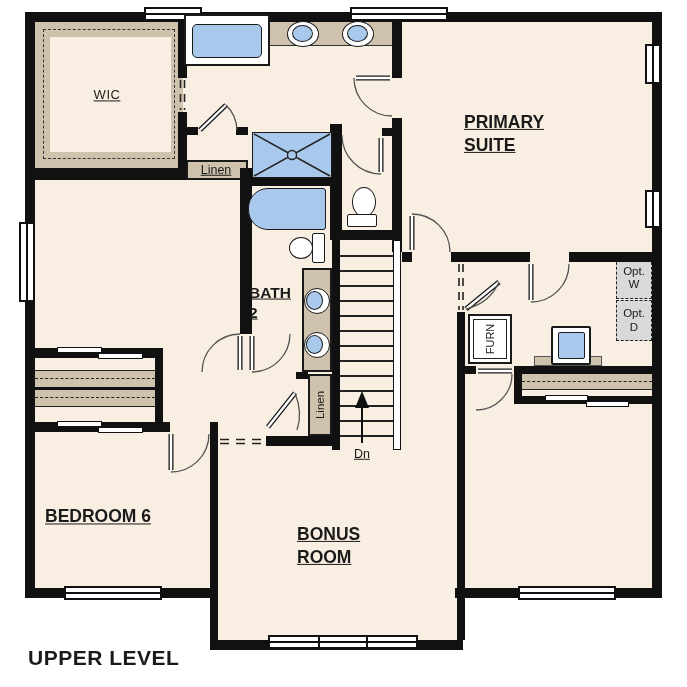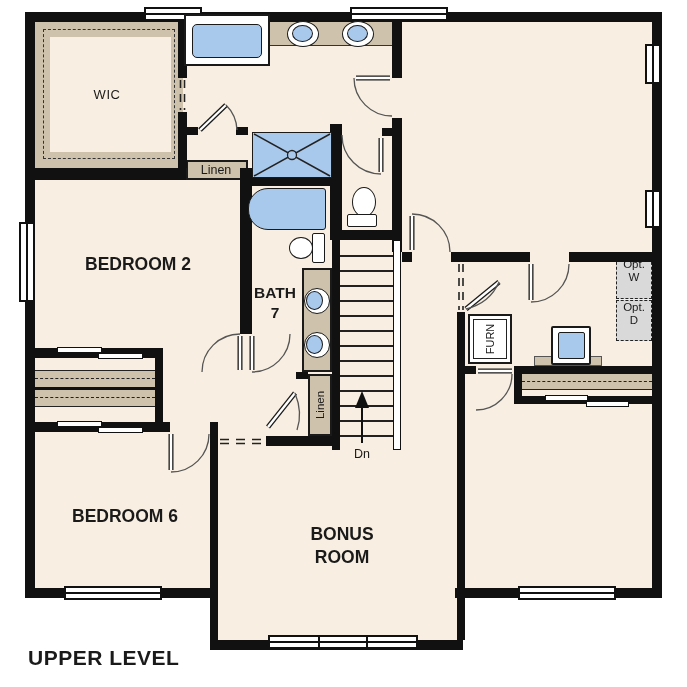--- a/index.html
+++ b/index.html
@@ -4,32 +4,32 @@
 <style>
   html,body{margin:0;padding:0;background:#fff;}
   .plan{position:relative;width:687px;height:687px;background:#fff;overflow:hidden;
         font-family:"Liberation Sans",sans-serif;color:#1a1a1a;}
   .floor{position:absolute;background:#f8efe2;}
   .wall{position:absolute;background:#111;}
   .tan{position:absolute;background:#cec2ac;box-sizing:border-box;}
   .tanb{position:absolute;background:#cec2ac;border:2px solid #1a1a1a;box-sizing:border-box;}
   .dashrect{position:absolute;border:1.6px dashed #333;box-sizing:border-box;}
   .gray{position:absolute;background:#d9d9d9;border:1.6px dashed #222;box-sizing:border-box;
-        display:flex;justify-content:center;text-align:center;
+        display:flex;align-items:center;justify-content:center;text-align:center;
         font-size:11.5px;line-height:1.15;}
   .win{position:absolute;background:#fff;border:2px solid #111;box-sizing:border-box;}
   .mullh{position:absolute;left:0;right:0;top:50%;height:1.6px;margin-top:-0.8px;background:#111;}
   .mullv{position:absolute;top:0;bottom:0;left:50%;width:1.6px;margin-left:-0.8px;background:#111;}
   .mullv1{position:absolute;top:0;bottom:0;left:33%;width:1.6px;background:#111;}
   .mullv2{position:absolute;top:0;bottom:0;left:66%;width:1.6px;background:#111;}
   .bar{position:absolute;background:#fff;border:1.5px solid #111;box-sizing:border-box;}
   .fix{position:absolute;background:#fff;border:1.6px solid #1a1a1a;box-sizing:border-box;}
   .blue{position:absolute;background:#a9c9ec;border:1.8px solid #1a1a1a;box-sizing:border-box;}
-  .lbl{position:absolute;transform:translate(-50%,-50%);text-align:center;
-       font-weight:bold;line-height:1.32;white-space:normal;}
+  .lbl{position:absolute;transform:translate(-50%,-50%);text-align:left;
+       font-weight:bold;line-height:1.32;white-space:normal;text-decoration:underline;}
   .sm{font-weight:400;}
   .treads{position:absolute;background:repeating-linear-gradient(to bottom,transparent 0 13px,#222 13px 15px);}
   .rail{position:absolute;background:#fff;border:1.5px solid #111;box-sizing:border-box;}
   svg.overlay{position:absolute;left:0;top:0;}
   .rot{display:inline-block;transform:rotate(-90deg);white-space:nowrap;}
 </style>
 </head>
 <body>
 
 <div class="plan">
@@ -236,20 +236,20 @@
         <path d="M 268,427 L 295,393" stroke="#fff" stroke-width="2.4"></path>
       <path d="M 295,393 Q 303,413 297,430" stroke="#555" stroke-width="1.3" fill="none"></path>
     </g>
     <g>
       <path d="M 362,443 L 362,404" stroke="#111" stroke-width="2"></path>
       <polygon points="362,391 355,408 369,408" fill="#111"></polygon>
     </g>
   </svg>
 
   <div class="lbl sm" style="left:107px;top:95px;font-size:13px;letter-spacing:0.5px;">WIC</div>
-  <div class="lbl" style="left:138px;top:265px;width:160px;font-size:17.5px;">BEDROOM 2</div>
-  <div class="lbl" style="left:275px;top:303px;width:52px;font-size:15.5px;">BATH 7</div>
+  <div class="lbl" style="left:524px;top:134px;width:120px;font-size:17.5px;">PRIMARY SUITE</div>
+  <div class="lbl" style="left:275px;top:303px;width:52px;font-size:15.5px;">BATH 2</div>
   <div class="lbl sm" style="left:216px;top:170px;font-size:12.5px;">Linen</div>
   <div class="lbl sm" style="left:362px;top:454px;font-size:12.5px;">Dn</div>
   <div class="lbl" style="left:125px;top:517px;width:160px;font-size:17.5px;">BEDROOM 6</div>
   <div class="lbl" style="left:342px;top:546px;width:90px;font-size:17.5px;">BONUS ROOM</div>
   <div style="position:absolute;left:28px;top:646px;font-size:21px;font-weight:bold;letter-spacing:0.5px;">UPPER LEVEL</div>
 </div>
 
 </body></html>

